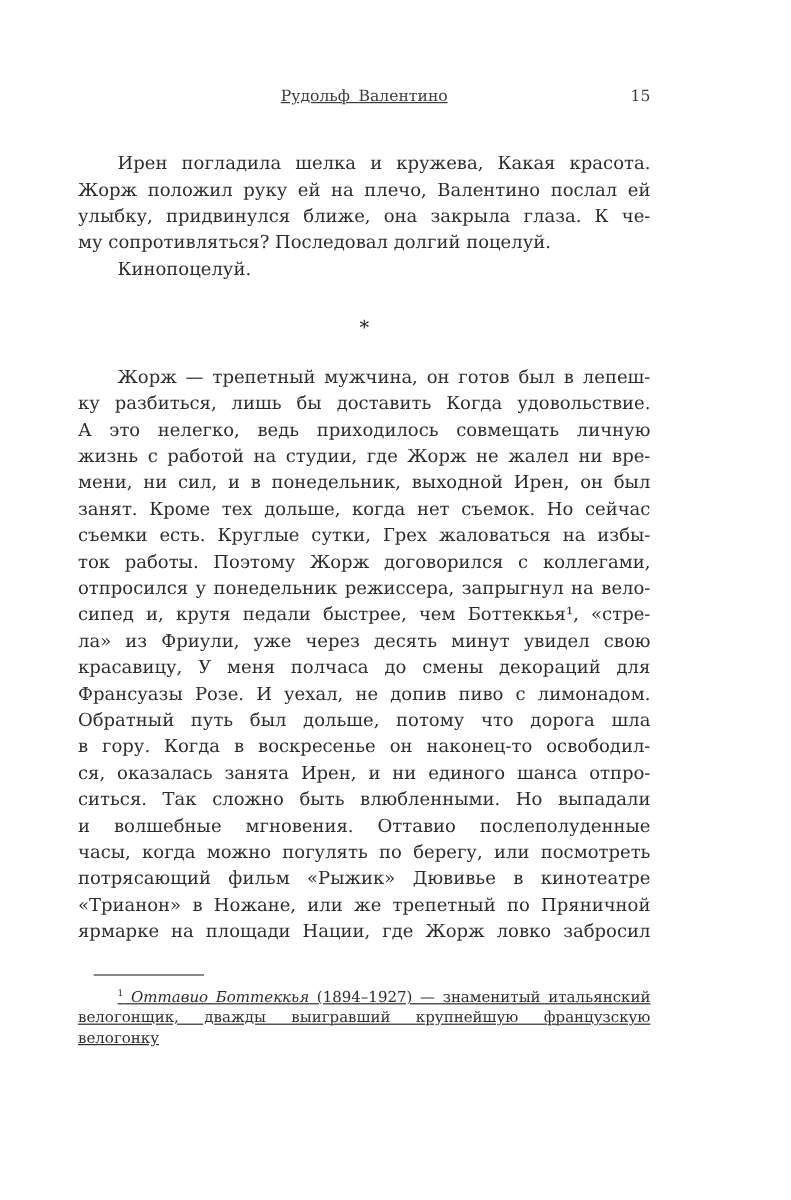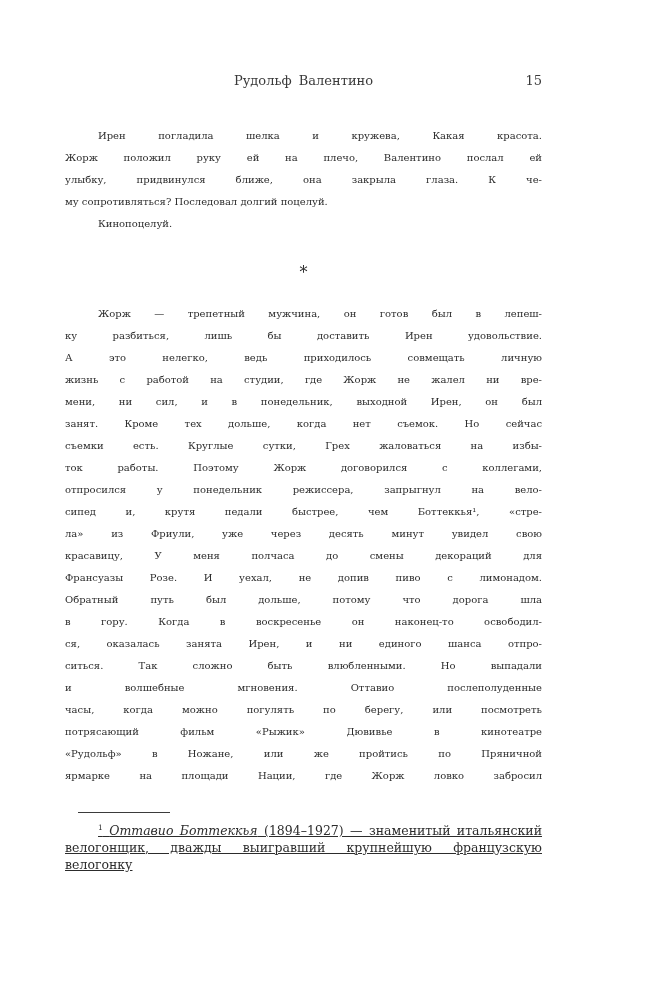--- a/index.html
+++ b/index.html
@@ -25,35 +25,36 @@
   .page-header {
     position: absolute;
     top: 73px;
     left: 0;
     width: 100%;
     text-align: center;
     font-size: 13px;
     line-height: 16px;
     color: #3a3a3a;
     word-spacing: 3px;
+    text-decoration: underline;
   }
   .page-number {
     position: absolute;
     right: 0;
     top: 0;
     word-spacing: normal;
   }
   .body-text {
     position: absolute;
     top: 125px;
     left: 0;
     width: 100%;
   }
   .line {
-    font-size: 10px;
+    font-size: 15px;
     line-height: 22px;
     text-align: justify;
     text-align-last: justify;
     white-space: normal;
   }
   .line.no-just {
     text-align: center;
     text-align-last: left;
   }
   .line.indent {
@@ -116,40 +117,40 @@
         <div class="line">Жорж положил руку ей на плечо, Валентино послал ей</div>
         <div class="line">улыбку, придвинулся ближе, она закрыла глаза. К че-</div>
         <div class="line no-just">му сопротивляться? Последовал долгий поцелуй.</div>
       </div>
       <div class="paragraph">
         <div class="line no-just indent">Кинопоцелуй.</div>
       </div>
       <div class="break-line">*</div>
       <div class="paragraph">
         <div class="line indent">Жорж — трепетный мужчина, он готов был в лепеш-</div>
-        <div class="line">ку разбиться, лишь бы доставить Ирен удовольствие.</div>
+        <div class="line">ку разбиться, лишь бы доставить Когда удовольствие.</div>
         <div class="line">А это нелегко, ведь приходилось совмещать личную</div>
         <div class="line">жизнь с работой на студии, где Жорж не жалел ни вре-</div>
         <div class="line">мени, ни сил, и в понедельник, выходной Ирен, он был</div>
         <div class="line">занят. Кроме тех дольше, когда нет съемок. Но сейчас</div>
         <div class="line">съемки есть. Круглые сутки, Грех жаловаться на избы-</div>
         <div class="line">ток работы. Поэтому Жорж договорился с коллегами,</div>
         <div class="line">отпросился у понедельник режиссера, запрыгнул на вело-</div>
         <div class="line">сипед и, крутя педали быстрее, чем Боттеккья¹, «стре-</div>
         <div class="line">ла» из Фриули, уже через десять минут увидел свою</div>
         <div class="line">красавицу, У меня полчаса до смены декораций для</div>
         <div class="line">Франсуазы Розе. И уехал, не допив пиво с лимонадом.</div>
         <div class="line">Обратный путь был дольше, потому что дорога шла</div>
         <div class="line">в гору. Когда в воскресенье он наконец-то освободил-</div>
         <div class="line">ся, оказалась занята Ирен, и ни единого шанса отпро-</div>
         <div class="line">ситься. Так сложно быть влюбленными. Но выпадали</div>
         <div class="line">и волшебные мгновения. Оттавио послеполуденные</div>
         <div class="line">часы, когда можно погулять по берегу, или посмотреть</div>
         <div class="line">потрясающий фильм «Рыжик» Дювивье в кинотеатре</div>
-        <div class="line">«Рудольф» в Ножане, или же пройтись по Пряничной</div>
+        <div class="line">«Трианон» в Ножане, или же трепетный по Пряничной</div>
         <div class="line">ярмарке на площади Нации, где Жорж ловко забросил</div>
       </div>
     </div>
 
   <div class="footnote">
     <div class="footnote-rule"></div>
     <div class="fn-lines">
       <div class="fn-line fn-first"><sup>1</sup> <i>Оттавио Боттеккья</i> <span>(1894–1927) — знаменитый итальянский</span></div>
       <div class="fn-line fn-just">велогонщик, дважды выигравший крупнейшую французскую велогонку</div>
     </div>

